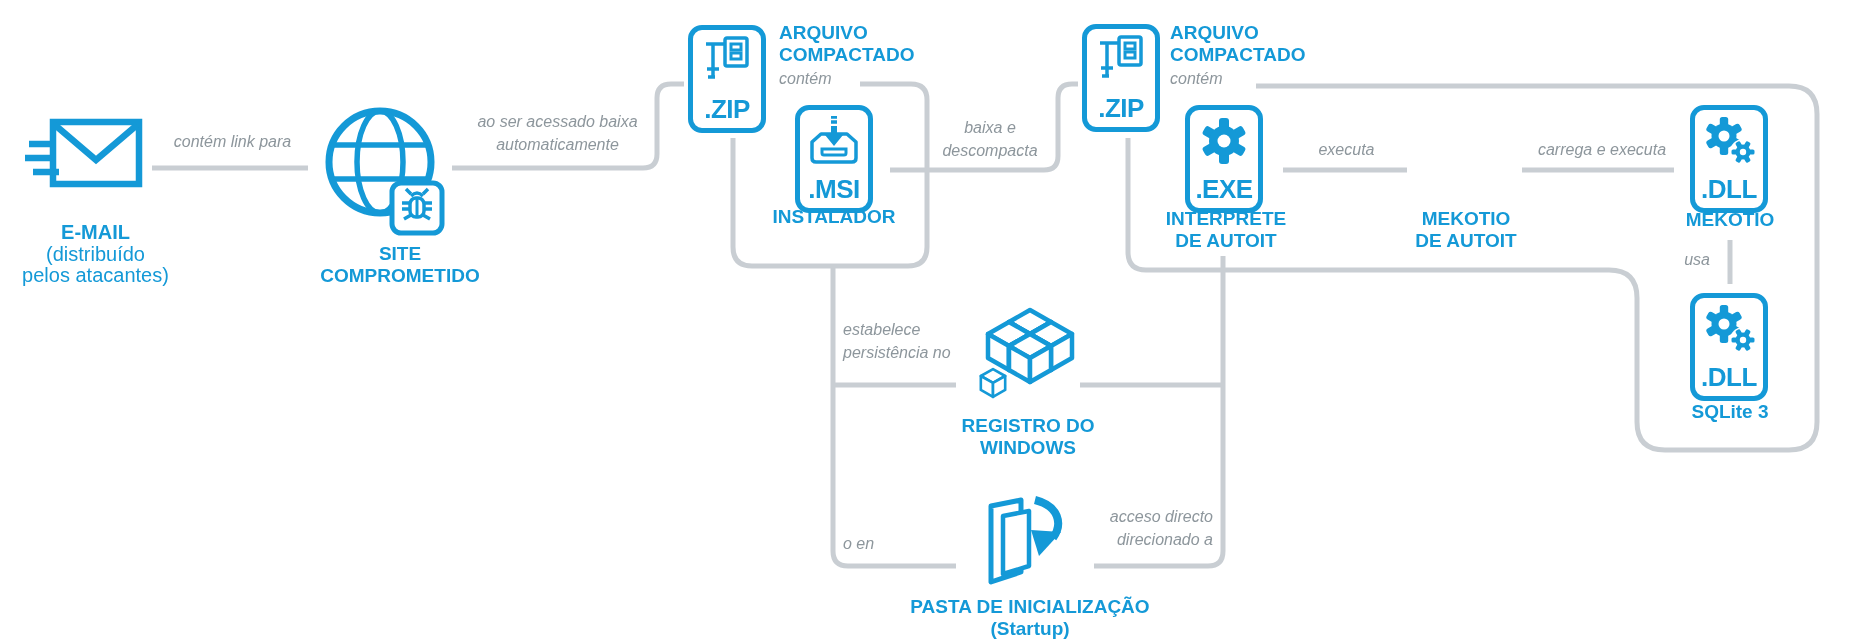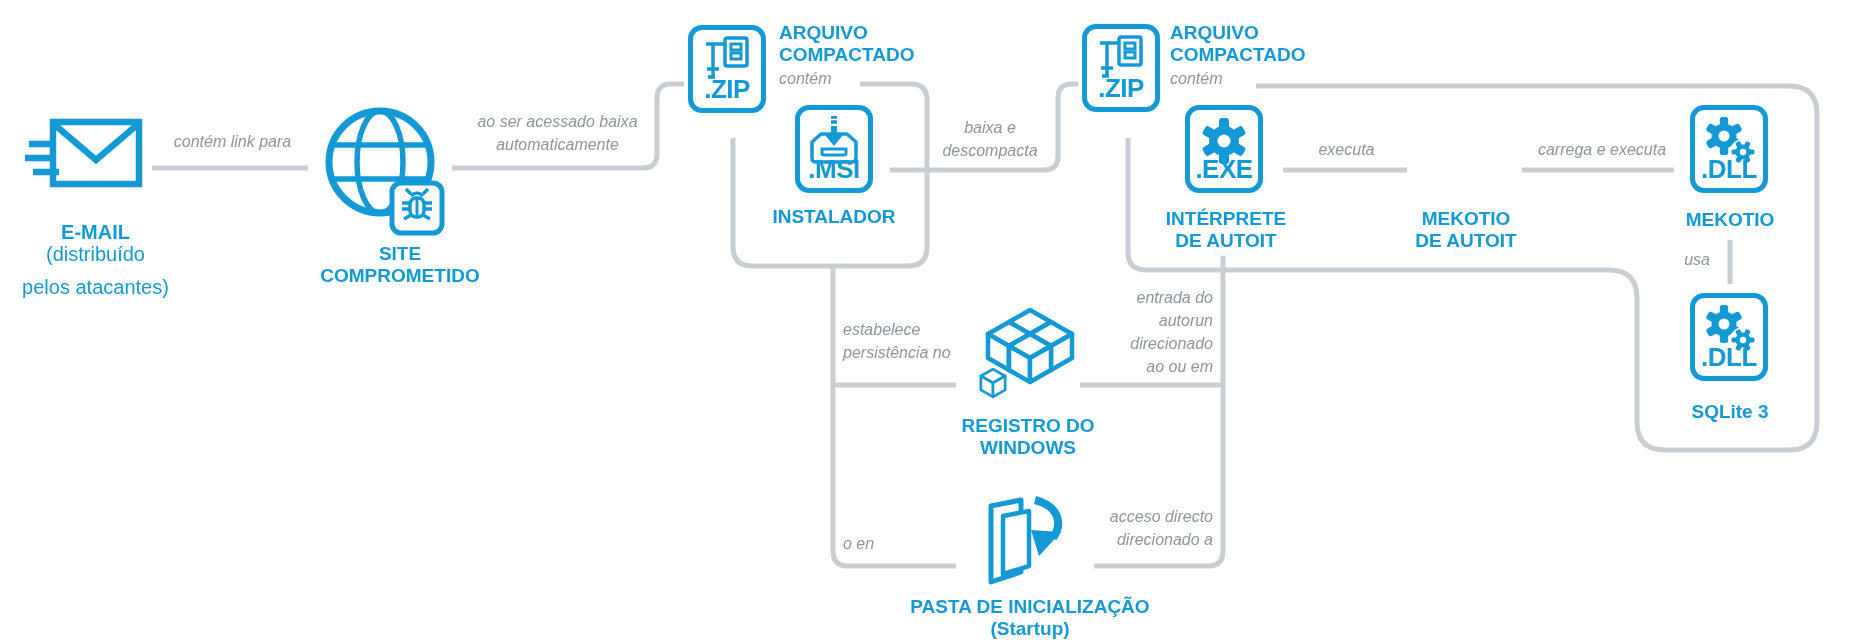--- a/index.html
+++ b/index.html
@@ -13,21 +13,21 @@
     position:relative;width:1849px;height:643px;background:var(--bg);
     overflow:hidden;font-family:"Liberation Sans","DejaVu Sans",sans-serif;
   }
   .connectors{position:absolute;left:0;top:0;z-index:0;}
   .c-stroke{stroke:var(--connector);stroke-width:5;fill:none;}
   .i-stroke{stroke:var(--accent);fill:none;}
   .i-fillw{stroke:var(--accent);fill:#fff;}
   .i-fill{fill:var(--accent);stroke:none;}
   .node-icon{position:absolute;z-index:2;}
   .filebox{
-    position:absolute;width:78px;height:88px;box-sizing:border-box;
+    position:absolute;width:78px;height:108px;box-sizing:border-box;
     border:5px solid var(--accent);border-radius:14px;background:#fff;z-index:2;
   }
   .filebox .glyph{position:absolute;top:6px;left:50%;transform:translateX(-50%);}
   .filebox .ext{
     position:absolute;left:0;right:0;bottom:3px;text-align:center;
     font-weight:700;font-size:26px;color:var(--accent);letter-spacing:-0.5px;
   }
   .lbl{position:absolute;z-index:3;white-space:nowrap;}
   .lbl.blue{color:var(--accent);font-weight:700;font-size:19px;line-height:22px;}
   .lbl.blue-title{color:var(--accent);font-weight:700;font-size:20px;line-height:23px;}
@@ -56,21 +56,21 @@
   </svg>
 
   <svg class="node-icon" style="left:25px;top:116px;" width="120" height="92">
     <rect x="28" y="6" width="86" height="62" class="i-stroke" stroke-width="6.5"></rect>
     <path d="M30 9 L71 44 L112 9" class="i-stroke" stroke-width="6.5"></path>
     <path d="M4 28 H28 M0 42 H28 M8 56 H34" class="i-stroke" stroke-width="6.5"></path>
   </svg>
   <div class="lbl blue-title center" style="left:18px;top:221px;width:155px;">
     <div>E-MAIL</div>
     <div class="lbl blue-sub center" style="position:static;">(distribuído</div>
-    <div class="lbl blue-sub center" style="position:static;margin-top:12px;">pelos atacantes)</div>
+    <div class="lbl blue-sub center" style="position:static;">pelos atacantes)</div>
   </div>
 
   <div class="lbl gray center" style="left:150px;top:130px;width:165px;">contém link para</div>
 
   <svg class="node-icon" style="left:315px;top:95px;" width="140" height="145">
     <circle cx="65" cy="67" r="51" class="i-stroke" stroke-width="7"></circle>
     <ellipse cx="65" cy="67" rx="23" ry="51" class="i-stroke" stroke-width="5.5"></ellipse>
     <path d="M18 50 H112 M18 84 H112" class="i-stroke" stroke-width="5.5"></path>
     <rect x="77" y="88" width="50" height="50" rx="9" class="i-fillw" stroke-width="5"></rect>
     <g>
@@ -222,26 +222,20 @@
     </svg>
     <div class="ext">.DLL</div>
   </div>
   <div class="lbl blue center" style="left:1650px;top:401px;width:160px;">SQLite 3</div>
 
   <div class="lbl gray left" style="left:843px;top:318px;width:175px;">
     <div>estabelece</div>
     <div>persistência no</div>
   </div>
 
-  <div class="lbl gray right" style="left:1063px;top:286px;width:150px;">
-    <div>entrada do</div>
-    <div>autorun</div>
-    <div>direcionado</div>
-    <div>ao ou em</div>
-  </div>
 
   <svg class="node-icon" style="left:975px;top:306px;" width="110" height="108">
     <g class="i-fillw" stroke-width="4.5" stroke-linejoin="round">
       <g transform="translate(55,16)">
         <path d="M0 -12 L21 0 L0 12 L-21 0 Z"></path>
           <path d="M-21 0 L0 12 V36 L-21 24 Z"></path>
           <path d="M0 12 L21 0 V24 L0 36 Z"></path>
       </g>
       <g transform="translate(34,28)">
         <path d="M0 -12 L21 0 L0 12 L-21 0 Z"></path>

